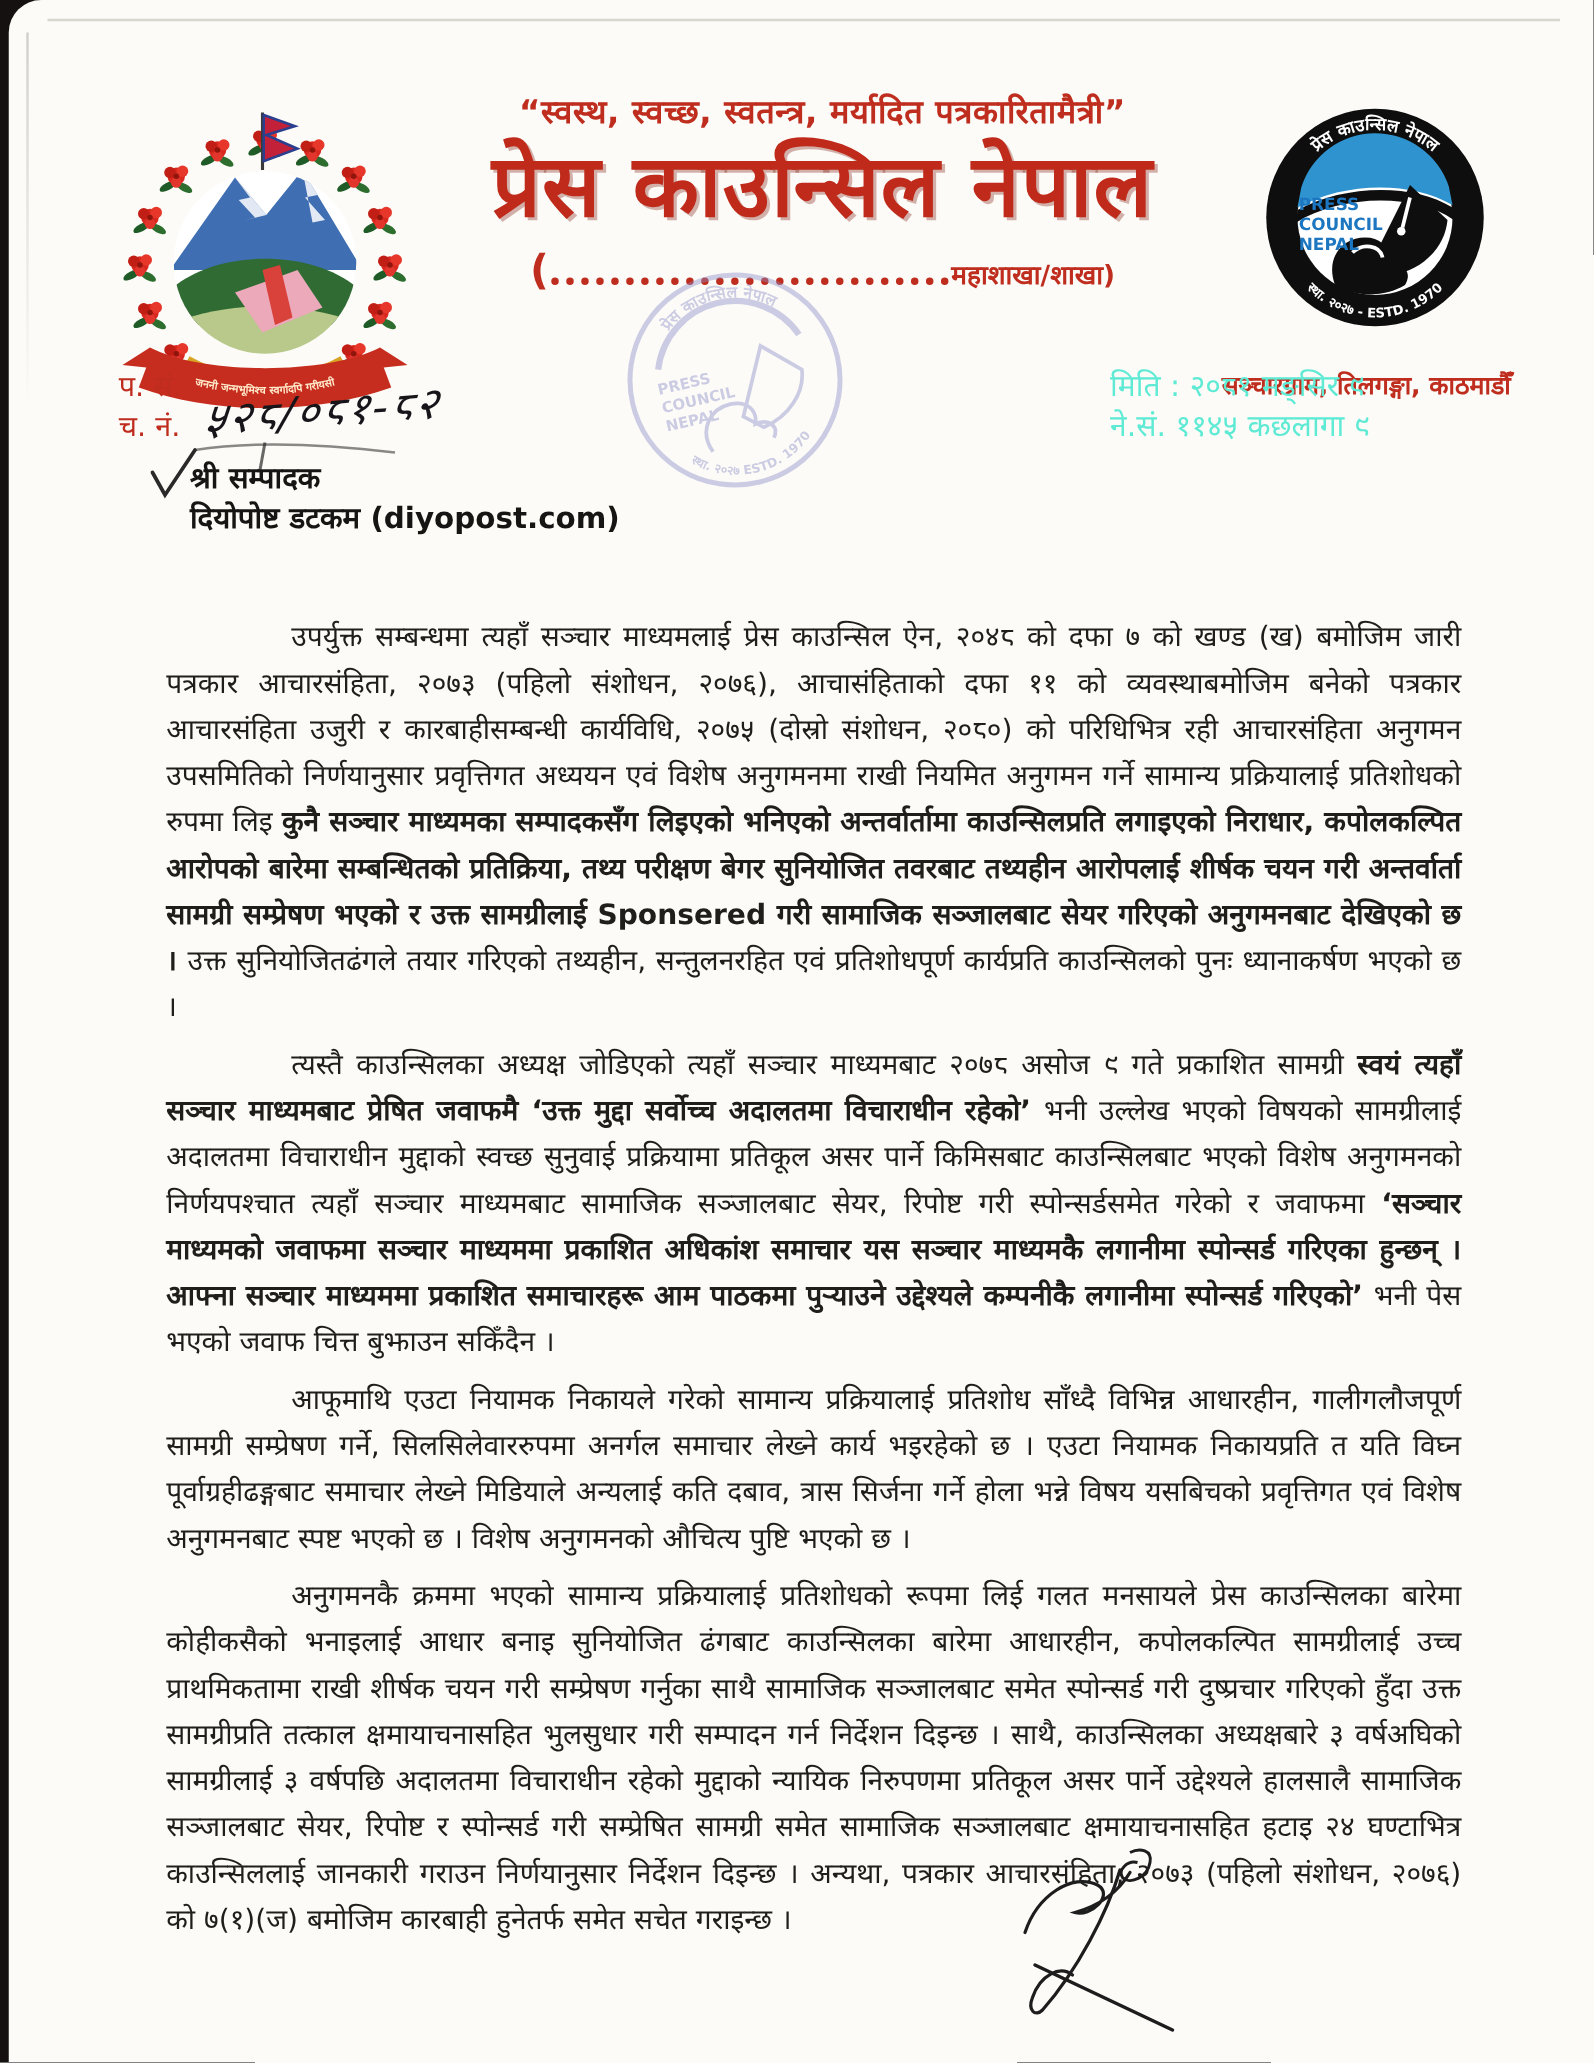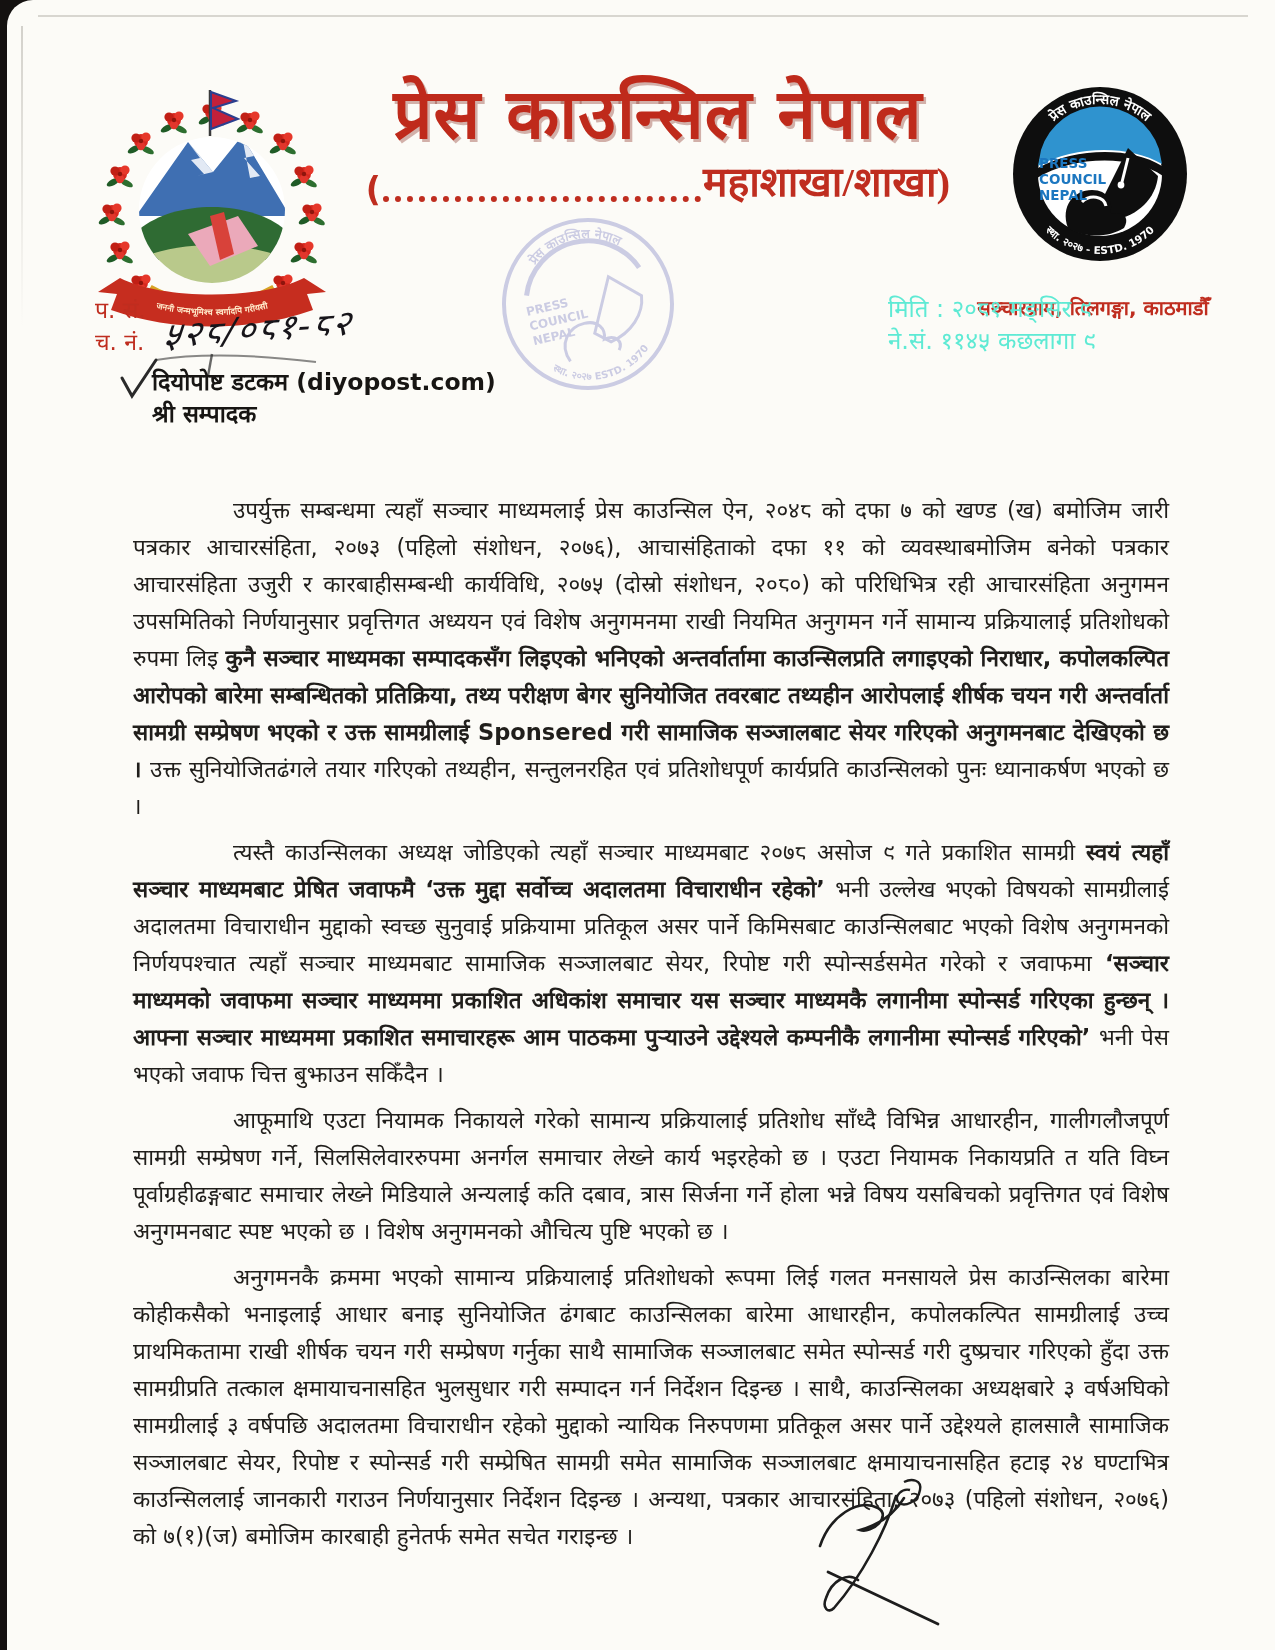--- a/index.html
+++ b/index.html
@@ -10,21 +10,21 @@
   .edge-left{position:absolute;left:21px;top:26px;width:2px;height:300px;background:linear-gradient(#d3d1cb,rgba(211,209,203,0));}
 
   
   .emblem{position:absolute;left:92px;top:84px;width:240px;height:252px;}
   .header-center{position:absolute;left:318px;top:70px;width:680px;text-align:center;color:#bf2d1f;}
   .tagline{font-size:26px;font-weight:700;letter-spacing:.5px;}
   .title{margin-top:8px;font-size:69px;font-weight:800;line-height:1.05;letter-spacing:1px;color:#bf2a1b;text-shadow:2.5px 2.5px 0 rgba(125,24,12,.33);white-space:nowrap;}
   .branch-row{margin-top:10px;display:flex;align-items:flex-end;justify-content:center;font-weight:700;color:#bf2d1f;}
   .branch-open{font-size:33px;line-height:1;}
   .branch-dots{width:318px;height:26px;border-bottom:6px dotted #bf2d1f;margin:0 2px 4px 2px;}
-  .branch-label{font-size:41px;line-height:1.1;font-family:Liberation Serif, serif;}
+  .branch-label{font-size:21px;line-height:1.1;}
 
   .pcn-logo{position:absolute;left:1012px;top:86px;width:176px;height:176px;}
   .hq-address{position:absolute;left:960px;top:268px;width:266px;text-align:center;font-size:20px;font-weight:700;color:#bf2d1f;margin-top:26px;}
 
   .date-block{position:absolute;left:888px;top:293px;font-size:24px;color:#5eead4;line-height:32px;}
   .ref-block{position:absolute;left:95px;top:294px;font-size:23px;font-weight:400;color:#bf2d1f;line-height:32px;}
   .ref-hand{position:absolute;left:163px;top:304px;font-size:35px;color:#17151a;font-style:italic;letter-spacing:2px;transform:rotate(-4deg) skewX(-9deg);font-weight:400;}
 
   .stamp{position:absolute;left:500px;top:216px;width:176px;height:176px;opacity:.42;transform:rotate(-13deg);}
 
@@ -103,20 +103,21 @@
     <path d="M58,204 Q120,238 182,204" stroke="#d8a425" stroke-width="7" fill="none"></path>
     <g>
       <path d="M28,194 C70,216 170,216 212,194 L234,208 L215,210 L221,226 C160,248 80,248 19,226 L25,210 L6,208 Z" fill="#c62d1f"></path>
       <text font-size="8.5" fill="#ffe9c9" font-weight="700">
         <textPath href="#mottoPath" startOffset="50%" text-anchor="middle">जननी जन्मभूमिश्च स्वर्गादपि गरीयसी</textPath>
       </text>
     </g>
   </svg>
 
   <div class="header-center">
+    <div class="tagline">“स्वस्थ, स्वच्छ, स्वतन्त्र, मर्यादित पत्रकारितामैत्री”</div>
     <div class="title">प्रेस काउन्सिल नेपाल</div>
     <div class="branch-row">
       <span class="branch-open">(</span>
       <span class="branch-dots"></span>
       <span class="branch-label">महाशाखा/शाखा)</span>
     </div>
   </div>
 
   <svg class="pcn-logo" viewBox="0 0 176 176">
     <defs>
@@ -177,22 +178,22 @@
     <div>मिति : २०८१ मङ्सिर ९</div>
     <div>ने.सं. ११४५ कछलागा ९</div>
   </div>
 
   <svg class="check" viewBox="0 0 230 56">
     <path d="M6,26 L16,44 L40,8" stroke="#2a2a2a" stroke-width="3" fill="none" stroke-linecap="round"></path>
     <path d="M40,8 C90,0 150,4 200,10" stroke="#2a2a2a" stroke-width="2" fill="none" opacity=".55"></path>
     <path d="M96,2 L92,24" stroke="#2a2a2a" stroke-width="2.4" fill="none" opacity=".7"></path>
   </svg>
   <div class="recipient">
+    <div>श्री सम्पादक</div>
     <div>दियोपोष्ट डटकम (diyopost.com)</div>
-    <div>श्री सम्पादक</div>
   </div>
 
 
   <div class="body-text-wrap">
       <p><span>उपर्युक्त सम्बन्धमा त्यहाँ सञ्चार माध्यमलाई प्रेस काउन्सिल ऐन, २०४८ को दफा ७ को खण्ड (ख) बमोजिम जारी पत्रकार आचारसंहिता, २०७३ (पहिलो संशोधन, २०७६), आचासंहिताको दफा ११ को व्यवस्थाबमोजिम बनेको पत्रकार आचारसंहिता उजुरी र कारबाहीसम्बन्धी कार्यविधि, २०७५ (दोस्रो संशोधन, २०८०) को परिधिभित्र रही आचारसंहिता अनुगमन उपसमितिको निर्णयानुसार प्रवृत्तिगत अध्ययन एवं विशेष अनुगमनमा राखी नियमित अनुगमन गर्ने सामान्य प्रक्रियालाई प्रतिशोधको रुपमा लिइ </span><span class="b">कुनै सञ्चार माध्यमका सम्पादकसँग लिइएको भनिएको अन्तर्वार्तामा काउन्सिलप्रति लगाइएको निराधार, कपोलकल्पित आरोपको बारेमा सम्बन्धितको प्रतिक्रिया, तथ्य परीक्षण बेगर सुनियोजित तवरबाट तथ्यहीन आरोपलाई शीर्षक चयन गरी अन्तर्वार्ता सामग्री सम्प्रेषण भएको र उक्त सामग्रीलाई Sponsered गरी सामाजिक सञ्जालबाट सेयर गरिएको अनुगमनबाट देखिएको छ । </span><span>उक्त सुनियोजितढंगले तयार गरिएको तथ्यहीन, सन्तुलनरहित एवं प्रतिशोधपूर्ण कार्यप्रति काउन्सिलको पुनः ध्यानाकर्षण भएको छ ।</span></p>
       <p><span>त्यस्तै काउन्सिलका अध्यक्ष जोडिएको त्यहाँ सञ्चार माध्यमबाट २०७८ असोज ९ गते प्रकाशित सामग्री </span><span class="b">स्वयं त्यहाँ सञ्चार माध्यमबाट प्रेषित जवाफमै ‘उक्त मुद्दा सर्वोच्च अदालतमा विचाराधीन रहेको’ </span><span>भनी उल्लेख भएको विषयको सामग्रीलाई अदालतमा विचाराधीन मुद्दाको स्वच्छ सुनुवाई प्रक्रियामा प्रतिकूल असर पार्ने किमिसबाट काउन्सिलबाट भएको विशेष अनुगमनको निर्णयपश्चात त्यहाँ सञ्चार माध्यमबाट सामाजिक सञ्जालबाट सेयर, रिपोष्ट गरी स्पोन्सर्डसमेत गरेको र जवाफमा </span><span class="b">‘सञ्चार माध्यमको जवाफमा सञ्चार माध्यममा प्रकाशित अधिकांश समाचार यस सञ्चार माध्यमकै लगानीमा स्पोन्सर्ड गरिएका हुन्छन् । आफ्ना सञ्चार माध्यममा प्रकाशित समाचारहरू आम पाठकमा पुऱ्याउने उद्देश्यले कम्पनीकै लगानीमा स्पोन्सर्ड गरिएको’ </span><span>भनी पेस भएको जवाफ चित्त बुझाउन सकिँदैन ।</span></p>
       <p><span>आफूमाथि एउटा  नियामक निकायले गरेको सामान्य प्रक्रियालाई प्रतिशोध साँध्दै विभिन्न आधारहीन, गालीगलौजपूर्ण सामग्री सम्प्रेषण गर्ने, सिलसिलेवाररुपमा अनर्गल समाचार लेख्ने कार्य भइरहेको छ । एउटा नियामक निकायप्रति त यति विघ्न पूर्वाग्रहीढङ्गबाट समाचार लेख्ने मिडियाले अन्यलाई कति दबाव, त्रास सिर्जना गर्ने होला भन्ने विषय यसबिचको प्रवृत्तिगत एवं विशेष अनुगमनबाट स्पष्ट भएको छ । विशेष अनुगमनको औचित्य पुष्टि भएको छ ।</span></p>
       <p><span>अनुगमनकै क्रममा भएको सामान्य प्रक्रियालाई प्रतिशोधको रूपमा लिई गलत मनसायले प्रेस काउन्सिलका बारेमा कोहीकसैको भनाइलाई आधार बनाइ सुनियोजित ढंगबाट काउन्सिलका बारेमा आधारहीन, कपोलकल्पित सामग्रीलाई उच्च प्राथमिकतामा राखी शीर्षक चयन गरी सम्प्रेषण गर्नुका साथै सामाजिक सञ्जालबाट समेत स्पोन्सर्ड गरी दुष्प्रचार गरिएको हुँदा उक्त सामग्रीप्रति तत्काल क्षमायाचनासहित भुलसुधार गरी सम्पादन गर्न निर्देशन दिइन्छ । साथै,  काउन्सिलका अध्यक्षबारे ३ वर्षअघिको सामग्रीलाई ३ वर्षपछि अदालतमा विचाराधीन रहेको मुद्दाको न्यायिक निरुपणमा प्रतिकूल असर पार्ने उद्देश्यले हालसालै सामाजिक सञ्जालबाट सेयर, रिपोष्ट र स्पोन्सर्ड गरी सम्प्रेषित सामग्री समेत सामाजिक सञ्जालबाट क्षमायाचनासहित हटाइ २४ घण्टाभित्र काउन्सिललाई जानकारी गराउन निर्णयानुसार निर्देशन दिइन्छ । अन्यथा, पत्रकार आचारसंहिता, २०७३ (पहिलो संशोधन, २०७६) को ७(१)(ज) बमोजिम कारबाही हुनेतर्फ समेत सचेत गराइन्छ ।</span></p>
     </div>
 

